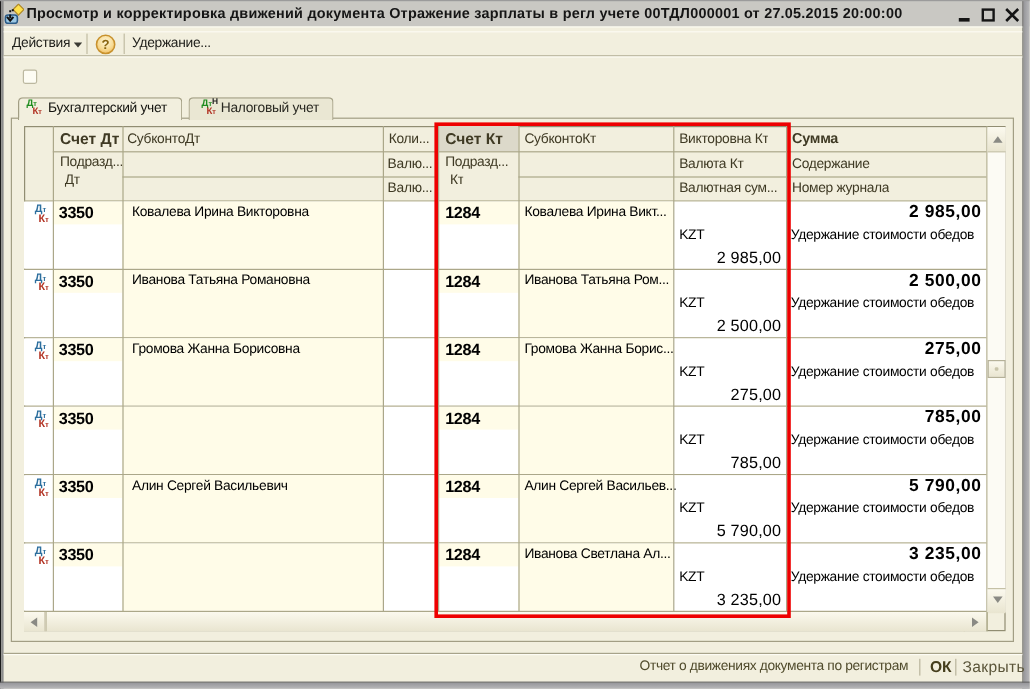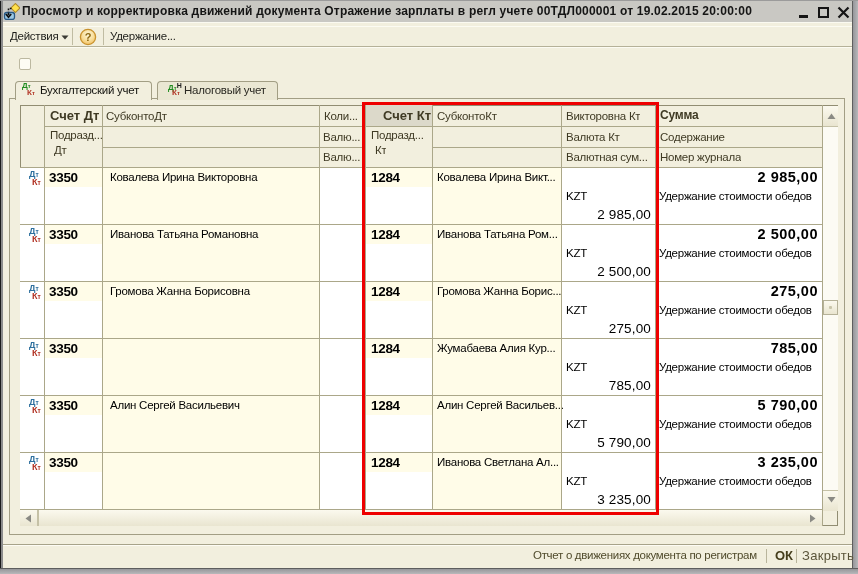--- a/index.html
+++ b/index.html
@@ -30,21 +30,21 @@
   <div class="abs" style="left:0;top:569px;width:858px;height:5px;background:linear-gradient(#96969a,#b8b8ba);"></div>
   <div class="abs" style="left:0;top:0;width:858px;height:1px;background:#9b9b9b;"></div>
   <div class="abs" style="left:3px;top:22px;width:849px;height:1px;background:#fbfaf1;"></div>
 
   <svg class="abs" style="left:3px;top:3px;" width="17" height="17" viewBox="0 0 17 17">
     <rect x="9.2" y="1.8" width="6.4" height="6.4" transform="rotate(45 12.4 5)" fill="#ffe14c" stroke="#b08a28" stroke-width="1"></rect>
     <path d="M8.5 5.5 L5.5 5.5 L5.5 11" fill="none" stroke="#111" stroke-width="1.6" stroke-dasharray="1.7 1.4"></path>
     <rect x="1.5" y="9.5" width="10" height="7" rx="2.2" fill="#9cc8e4" stroke="#2a5a86" stroke-width="1.3"></rect>
     <path d="M5.5 9.5 L5.5 12.2 M2.8 11 L5.5 14.2 L8.2 11" fill="none" stroke="#111" stroke-width="1.7"></path>
   </svg>
-  <div class="abs" style="left:22px;top:0;height:22px;line-height:22px;font-size:12px;letter-spacing:0.2px;font-weight:bold;color:#151515;white-space:nowrap;">Просмотр и корректировка движений документа Отражение зарплаты в регл учете 00ТДЛ000001 от 19.02.2015 20:00:00</div>
+  <div class="abs" style="left:22px;top:0;height:22px;line-height:22px;font-size:12px;letter-spacing:0.2px;font-weight:bold;color:#151515;white-space:nowrap;">Просмотр и корректировка движений документа Отражение зарплаты в регл учете 00ТДЛ000001 от 27.05.2015 20:00:00</div>
 
   <div class="abs" style="left:799px;top:15px;width:9px;height:3px;background:#151515;"></div>
   <div class="abs" style="left:818px;top:7px;width:11px;height:11px;border:2px solid #151515;box-sizing:border-box;"></div>
   <svg class="abs" style="left:837px;top:6px;" width="13" height="13" viewBox="0 0 13 13">
     <path d="M1.5 1.5 L11.5 11.5 M11.5 1.5 L1.5 11.5" stroke="#151515" stroke-width="2.2"></path>
   </svg>
 
   <div class="abs" style="left:3px;top:26px;width:849px;height:1px;background:#fcfbf2;"></div>
   <div class="abs" style="left:3px;top:46px;width:849px;height:1px;background:#b5b198;"></div>
   <div class="abs" style="left:3px;top:47px;width:849px;height:1px;background:#fcfbf2;"></div>
@@ -86,21 +86,21 @@
 
   <div class="abs" style="left:365px;top:105px;width:67px;height:21px;background:#dcd9ca;"></div>
 
   <div class="abs htxtb" style="left:50px;top:105px;height:21px;line-height:21px;">Счет Дт</div>
   <div class="abs htxt" style="left:50px;top:129px;">Подразд...</div>
   <div class="abs htxt" style="left:54px;top:144px;">Дт</div>
   <div class="abs htxt" style="left:106px;top:106px;height:20px;line-height:20px;">СубконтоДт</div>
   <div class="abs htxt" style="left:324px;top:106px;height:20px;line-height:20px;width:38px;">Коли...</div>
   <div class="abs htxt" style="left:323px;top:127px;height:20px;line-height:20px;width:38px;">Валю...</div>
   <div class="abs htxt" style="left:323px;top:147px;height:20px;line-height:20px;width:38px;">Валю...</div>
-  <div class="abs htxtb" style="left:383px;top:105px;height:34px;line-height:21px;">Счет Кт</div>
+  <div class="abs htxtb" style="left:371px;top:105px;height:34px;line-height:21px;">Счет Кт</div>
   <div class="abs htxt" style="left:371px;top:129px;">Подразд...</div>
   <div class="abs htxt" style="left:375px;top:144px;">Кт</div>
   <div class="abs htxt" style="left:437px;top:106px;height:20px;line-height:20px;">СубконтоКт</div>
   <div class="abs htxt" style="left:566px;top:106px;height:20px;line-height:20px;">Викторовна Кт</div>
   <div class="abs htxt" style="left:566px;top:127px;height:20px;line-height:20px;">Валюта Кт</div>
   <div class="abs htxt" style="left:566px;top:147px;height:20px;line-height:20px;width:85px;">Валютная сум...</div>
   <div class="abs htxtb" style="left:660px;top:105px;height:21px;line-height:21px;font-size:12px;letter-spacing:-0.2px;">Сумма</div>
   <div class="abs htxt" style="left:660px;top:127px;height:20px;line-height:20px;">Содержание</div>
   <div class="abs htxt" style="left:660px;top:147px;height:20px;line-height:20px;">Номер журнала</div>
 
@@ -162,21 +162,20 @@
 
   <div class="abs" style="left:20px;top:339px;width:802px;height:56px;background:#fff;"></div>
   <div class="abs" style="left:44px;top:339px;width:58px;height:19px;background:#fffce8;"></div>
   <div class="abs" style="left:102px;top:339px;width:217px;height:56px;background:#fffce8;"></div>
   <div class="abs" style="left:365px;top:339px;width:67px;height:19px;background:#fffce8;"></div>
   <div class="abs" style="left:432px;top:339px;width:129px;height:56px;background:#fffce8;"></div>
   <div class="abs dt9" style="left:29px;top:341px;color:#2d6f9e;">Д<span class="sb">т</span></div>
   <div class="abs dt9" style="left:32px;top:349px;color:#b23324;">К<span class="sb">т</span></div>
   <div class="abs b13" style="left:49px;top:339px;height:19px;line-height:19px;">3350</div>
   <div class="abs b13" style="left:371px;top:339px;height:19px;line-height:19px;">1284</div>
-  <div class="abs t11" style="left:437px;top:339px;height:19px;line-height:19px;">Жумабаева Алия Кур...</div>
   <div class="abs t11" style="left:566px;top:358px;height:19px;line-height:19px;">KZT</div>
   <div class="abs n13" style="left:561px;top:377px;width:90px;height:18px;line-height:18px;text-align:right;">785,00</div>
   <div class="abs bsum" style="left:655px;top:339px;width:163px;height:19px;line-height:19px;text-align:right;">785,00</div>
   <div class="abs t11" style="left:659px;top:358px;height:19px;line-height:19px;">Удержание стоимости обедов</div>
   <div class="abs hline" style="left:20px;top:395px;width:802px;"></div>
 
   <div class="abs" style="left:20px;top:396px;width:802px;height:56px;background:#fff;"></div>
   <div class="abs" style="left:44px;top:396px;width:58px;height:19px;background:#fffce8;"></div>
   <div class="abs" style="left:102px;top:396px;width:217px;height:56px;background:#fffce8;"></div>
   <div class="abs" style="left:365px;top:396px;width:67px;height:19px;background:#fffce8;"></div>

